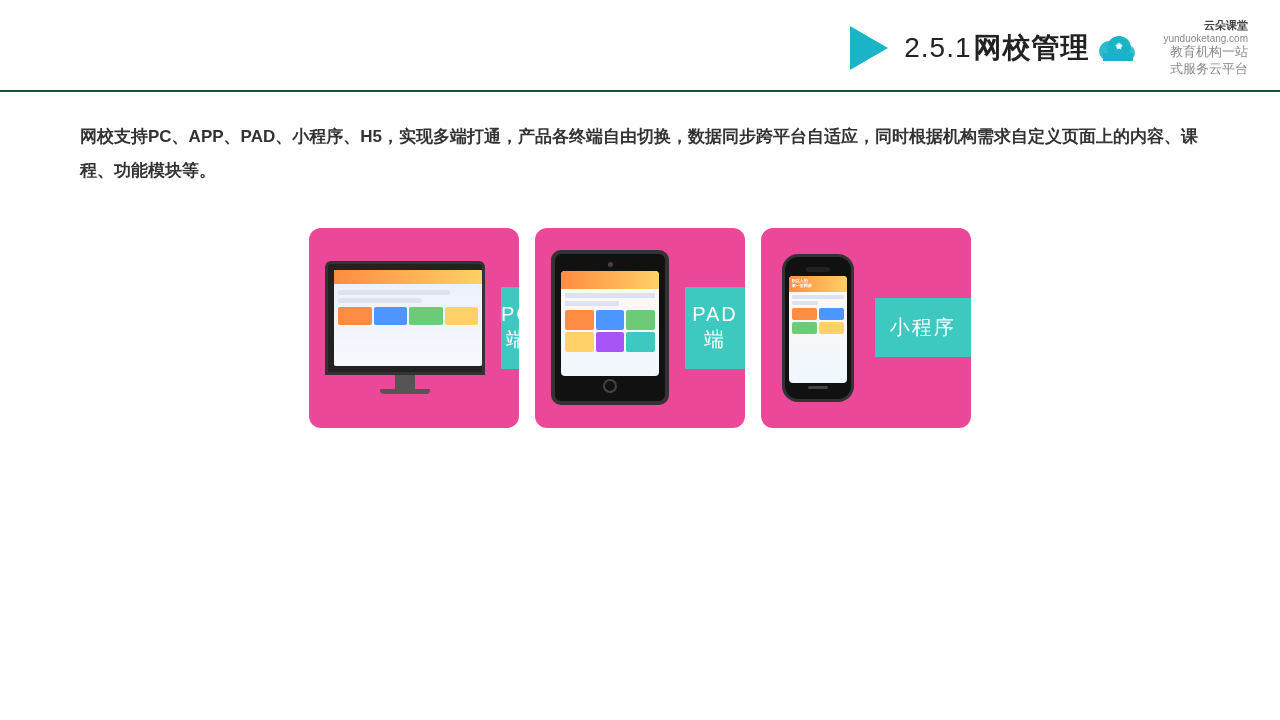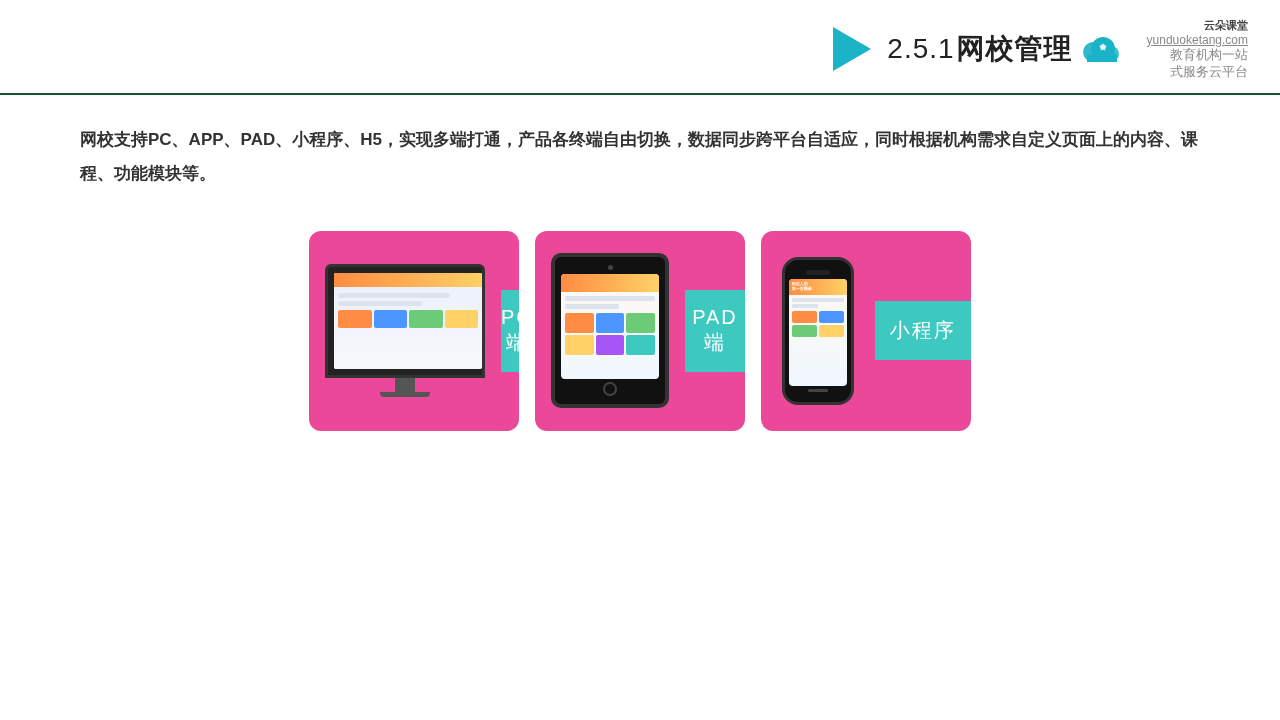--- a/index.html
+++ b/index.html
@@ -312,24 +312,23 @@
     .brand-text-block {
       text-align: right;
     }
     .brand-main-text {
       font-size: 11px;
       color: #444;
       font-weight: bold;
       display: block;
     }
     .brand-url-text {
-      font-size: 12px;
+      font-size: 10px;
       color: #888;
       display: block;
-      text-decoration: underline;
     }
     .brand-slogan {
       font-size: 13px;
       color: #888;
       display: block;
       line-height: 1.3;
     }
   </style>
 </head>
 <body>

